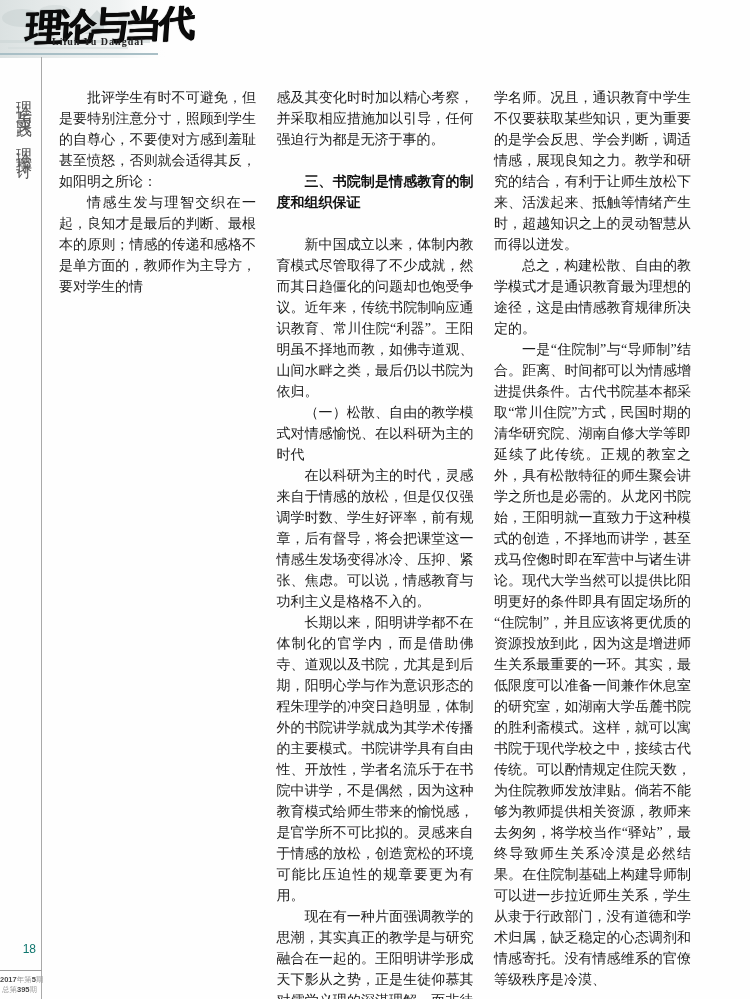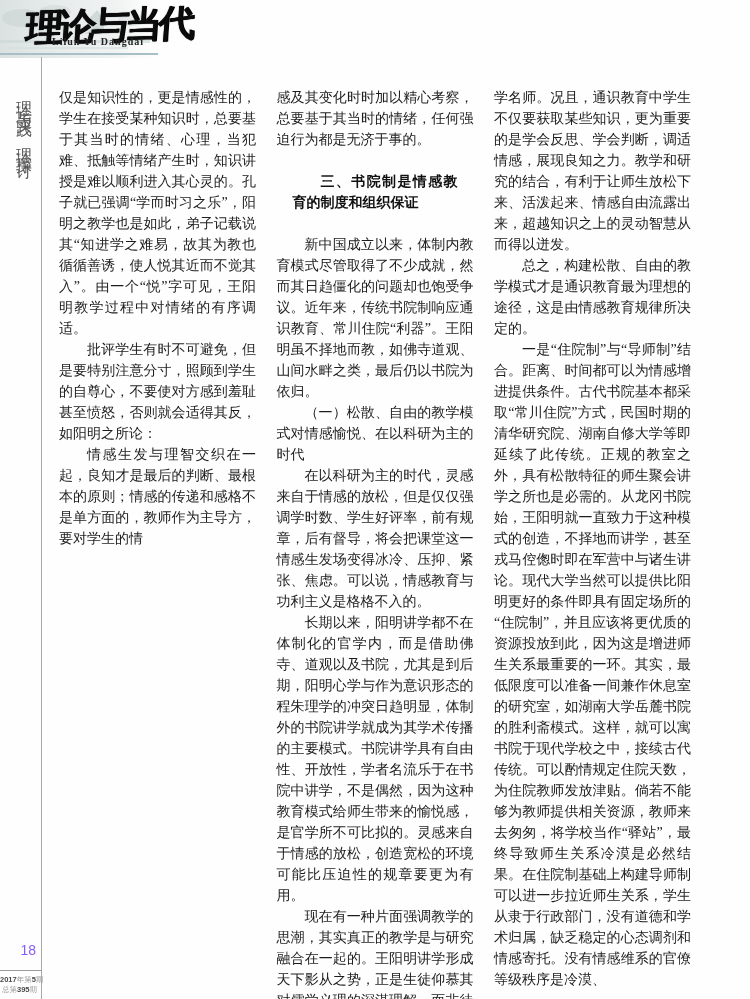--- a/index.html
+++ b/index.html
@@ -39,28 +39,28 @@
     position:absolute;left:59px;top:87px;width:632px;
     display:flex;justify-content:space-between;
   }
   .col{width:197px;}
   .col p{
     margin:0;font-size:14px;line-height:21px;color:#1c1c1c;
     text-align:justify;text-justify:inter-character;
     word-break:break-all;
   }
   .col p.indent{text-indent:2em;}
-  .col p.h1{font-weight:bold;text-indent:2em;margin:21px 16px;color:#111;}
+  .col p.h1{font-weight:bold;text-indent:2em;margin:21px 0;color:#111;}
   .col p.h2{text-indent:2em;}
   .col p.quote{text-indent:2em;letter-spacing:2px;}
   
   .page-num{
     position:absolute;left:0;top:942px;width:36px;text-align:right;
     font-family:"Liberation Sans",sans-serif;
-    font-size:14px;color:#8b5cf6;
+    font-size:12px;color:#0f766e;
   }
   .folio-rule{position:absolute;left:0;top:970px;width:42px;height:1px;background:#9b9b9b;}
   .issue-block{
     position:absolute;left:0;top:975px;width:37px;text-align:right;
     font-family:"Liberation Sans",sans-serif;
     font-size:7.5px;line-height:10px;color:#9a9a9a;white-space:nowrap;
   }
   .issue-block .num{color:#4a4a4a;font-weight:bold;}
 </style>
 </head>
@@ -88,35 +88,34 @@
 </div>
 <div class="logo-calligraphy">理论与当代</div>
 <div class="logo-pinyin">Lilun Yu Dangdai</div>
 <div class="masthead-rule"></div>
 
 <div class="v-divider"></div>
 <div class="sidebar-label">理论与实践·理论探讨</div>
 
 <main class="columns">
   <div class="col">
-    <p>仅是知识性的，更是情感性的，学生在接受某种知识时，总要基于其当时的情绪、心理，当犯难、抵触等情绪产生时，知识讲授是难以顺利进入其心灵的。孔子就已强调“学而时习之乐”，阳明之教学也是如此，弟子记载说其“知进学之难易，故其为教也循循善诱，使人悦其近而不觉其入”。由一个“悦”字可见，王阳明教学过程中对情绪的有序调适。</p>
     <p class="indent">批评学生有时不可避免，但是要特别注意分寸，照顾到学生的自尊心，不要使对方感到羞耻甚至愤怒，否则就会适得其反，如阳明之所论：</p>
     <p class="indent">情感生发与理智交织在一起，良知才是最后的判断、最根本的原则；情感的传递和感格不是单方面的，教师作为主导方，要对学生的情</p>
   </div>
   <div class="col">
-    <p>感及其变化时时加以精心考察，总要基于其当时的情绪，任何强迫行为都是无济于事的。</p>
+    <p>感及其变化时时加以精心考察，并采取相应措施加以引导，任何强迫行为都是无济于事的。</p>
     <p class="h1">三、书院制是情感教育的制度和组织保证</p>
     <p class="indent">新中国成立以来，体制内教育模式尽管取得了不少成就，然而其日趋僵化的问题却也饱受争议。近年来，传统书院制响应通识教育、常川住院“利器”。王阳明虽不择地而教，如佛寺道观、山间水畔之类，最后仍以书院为依归。</p>
     <p class="h2">（一）松散、自由的教学模式对情感愉悦、在以科研为主的时代</p>
     <p class="indent">在以科研为主的时代，灵感来自于情感的放松，但是仅仅强调学时数、学生好评率，前有规章，后有督导，将会把课堂这一情感生发场变得冰冷、压抑、紧张、焦虑。可以说，情感教育与功利主义是格格不入的。</p>
     <p class="indent">长期以来，阳明讲学都不在体制化的官学内，而是借助佛寺、道观以及书院，尤其是到后期，阳明心学与作为意识形态的程朱理学的冲突日趋明显，体制外的书院讲学就成为其学术传播的主要模式。书院讲学具有自由性、开放性，学者名流乐于在书院中讲学，不是偶然，因为这种教育模式给师生带来的愉悦感，是官学所不可比拟的。灵感来自于情感的放松，创造宽松的环境可能比压迫性的规章要更为有用。</p>
     <p class="indent">现在有一种片面强调教学的思潮，其实真正的教学是与研究融合在一起的。王阳明讲学形成天下影从之势，正是生徒仰慕其对儒学义理的深湛理解，而非徒凭口舌之利。纵观历史，学术大师从来都会是教</p>
   </div>
   <div class="col">
-    <p>学名师。况且，通识教育中学生不仅要获取某些知识，更为重要的是学会反思、学会判断，调适情感，展现良知之力。教学和研究的结合，有利于让师生放松下来、活泼起来、情感自由流露出来，超越知识之上的灵动智慧从而得以迸发。</p>
+    <p>学名师。况且，通识教育中学生不仅要获取某些知识，更为重要的是学会反思、学会判断，调适情感，展现良知之力。教学和研究的结合，有利于让师生放松下来、活泼起来、抵触等情绪产生时，超越知识之上的灵动智慧从而得以迸发。</p>
     <p class="indent">总之，构建松散、自由的教学模式才是通识教育最为理想的途径，这是由情感教育规律所决定的。</p>
     <p class="indent">一是“住院制”与“导师制”结合。距离、时间都可以为情感增进提供条件。古代书院基本都采取“常川住院”方式，民国时期的清华研究院、湖南自修大学等即延续了此传统。正规的教室之外，具有松散特征的师生聚会讲学之所也是必需的。从龙冈书院始，王阳明就一直致力于这种模式的创造，不择地而讲学，甚至戎马倥偬时即在军营中与诸生讲论。现代大学当然可以提供比阳明更好的条件即具有固定场所的“住院制”，并且应该将更优质的资源投放到此，因为这是增进师生关系最重要的一环。其实，最低限度可以准备一间兼作休息室的研究室，如湖南大学岳麓书院的胜利斋模式。这样，就可以寓书院于现代学校之中，接续古代传统。可以酌情规定住院天数，为住院教师发放津贴。倘若不能够为教师提供相关资源，教师来去匆匆，将学校当作“驿站”，最终导致师生关系冷漠是必然结果。在住院制基础上构建导师制可以进一步拉近师生关系，学生从隶于行政部门，没有道德和学术归属，缺乏稳定的心态调剂和情感寄托。没有情感维系的官僚等级秩序是冷漠、</p>
   </div>
 </main>
 
 <div class="page-num">18</div>
 <div class="folio-rule"></div>
 <div class="issue-block">
   <span class="num">2017</span><span>年第</span><span class="num">5</span><span>期</span><br>
   <span>总第</span><span class="num">395</span><span>期</span>

